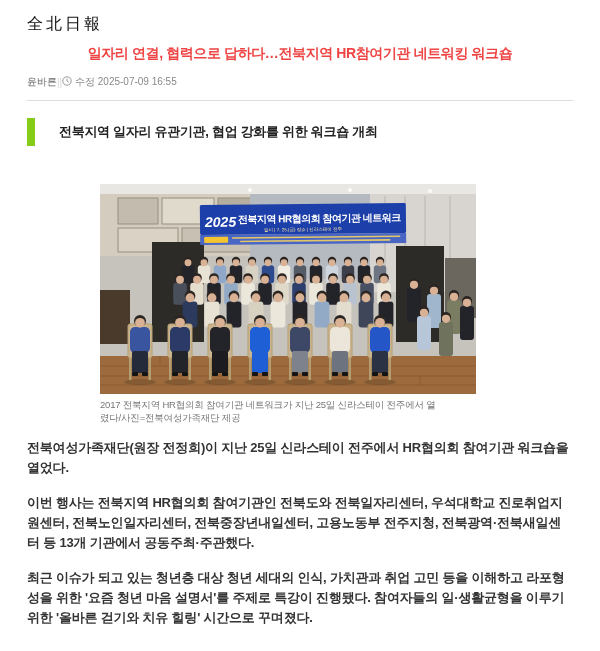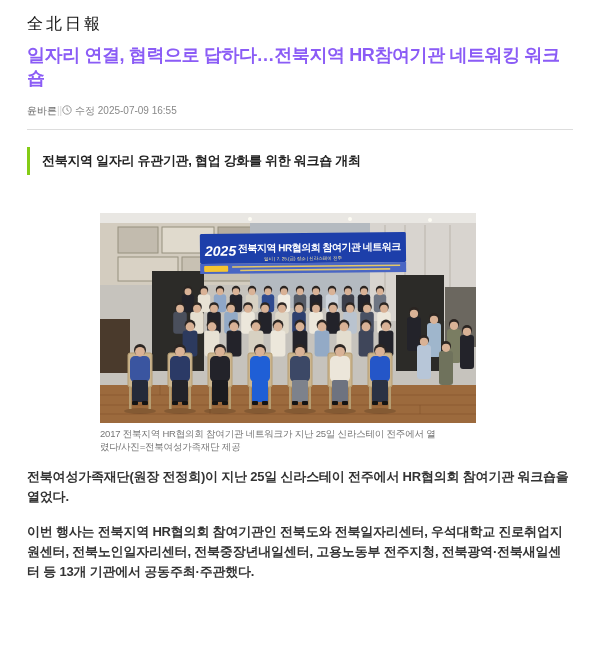--- a/index.html
+++ b/index.html
@@ -3,32 +3,32 @@
 <meta charset="utf-8">
 <style>
   * { box-sizing: border-box; margin: 0; padding: 0; }
   html,body { width:600px; height:651px; background:#fff; overflow:hidden;
     font-family:"Liberation Sans","DejaVu Sans",sans-serif; }
   .page { width:600px; height:651px; padding:14px 27px 0 27px; position:relative; }
 
   .masthead-logo { font-family:"Liberation Serif","DejaVu Serif",serif;
     font-weight:normal; font-size:16px; letter-spacing:3px; color:#111; cursor:pointer; }
 
-  .headline { margin-top:9px; font-size:18px; font-weight:bold; color:#8b5cf6;
-    letter-spacing:-0.4px; line-height:1.3; }
+  .headline { margin-top:9px; font-size:14px; font-weight:bold; color:#ef4444;
+    letter-spacing:-0.4px; line-height:1.3;text-align:center; }
 
   .byline { margin-top:13px; display:flex; align-items:center; 
     font-size:10px; color:#888; }
   .byline .reporter { color:#666; }
   .byline .sep { color:#d5d5d5; }
   .clock { width:10px; height:10px; display:inline-block; vertical-align:-1px; }
 
   .divider { border:none; border-top:1px solid #ddd; margin-top:11px; }
 
-  .subhead { margin-top:17px; border-left:3px solid #84cc16; padding:5px 0 5px 12px;
+  .subhead { margin-top:17px; border-left:8px solid #84cc16; padding:5px 0 5px 24px;
     font-size:13px; font-weight:bold; color:#222; letter-spacing:-0.3px; }
 
   .photo-wrap { margin-top:38px; margin-left:73px; width:343px; }
   .photo { width:376px; height:210px; display:block; background:#c6c3bd; }
   .caption { margin-top:5px; font-size:9.5px; color:#777; letter-spacing:-0.2px; }
 
   .article-body { margin-top:13px; }
   .article-body p { font-size:13px; line-height:20px; color:#333;
     letter-spacing:-0.2px; margin-bottom:15px;font-weight:bold; }
 </style>
@@ -306,16 +306,17 @@
           <circle cx="280" cy="137" r="6" fill="#2b2522"></circle>
           <circle cx="280" cy="138.8" r="4.92" fill="#d9b296"></circle>
         </g>
     </svg>
     <div class="caption">2017 전북지역 HR협의회 참여기관 네트워크가 지난 25일 신라스테이 전주에서 열렸다/사진=전북여성가족재단 제공</div>
   </div>
 
   <div class="article-body">
     <p>전북여성가족재단(원장 전정희)이 지난 25일 신라스테이 전주에서 HR협의회 참여기관 워크숍을 열었다.</p>
     <p>이번 행사는 전북지역 HR협의회 참여기관인 전북도와 전북일자리센터, 우석대학교 진로취업지원센터, 전북노인일자리센터, 전북중장년내일센터, 고용노동부 전주지청, 전북광역·전북새일센터 등 13개 기관에서 공동주최·주관했다.</p>
+    <p>최근 이슈가 되고 있는 청년층 대상 청년 세대의 인식, 가치관과 취업 고민 등을 이해하고 라포형성을 위한 '요즘 청년 마음 설명서'를 주제로 특강이 진행됐다. 참여자들의 일·생활균형을 이루기 위한 '올바른 걷기와 치유 힐링' 시간으로 꾸며졌다.</p>
 
   </div>
 
 </div>
 
 </body></html>

